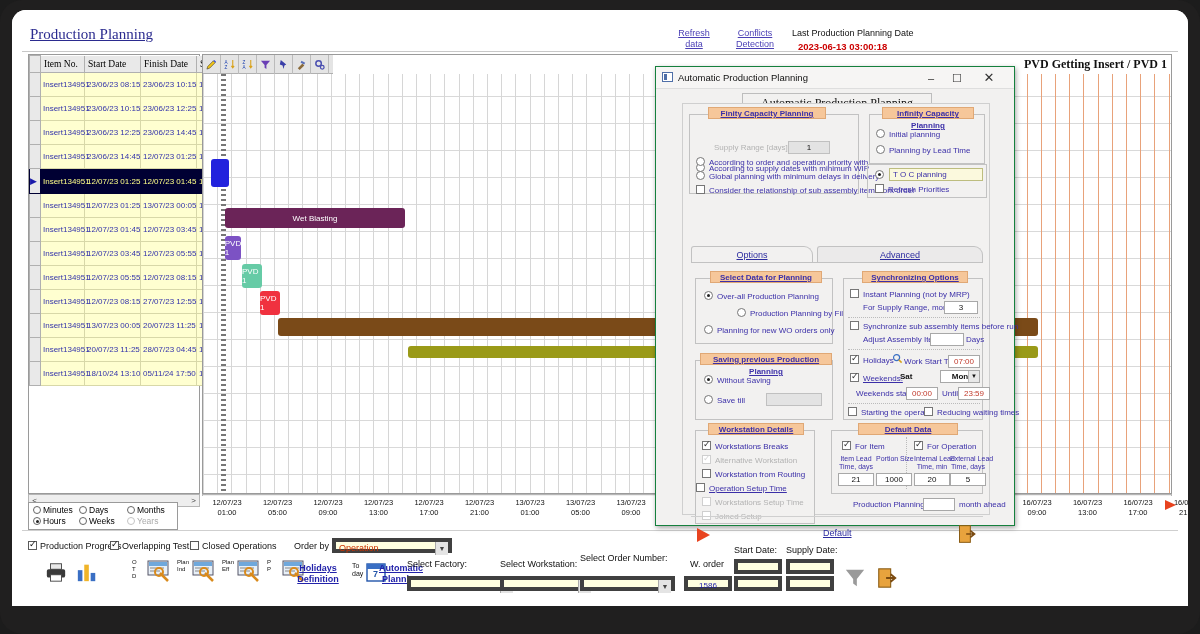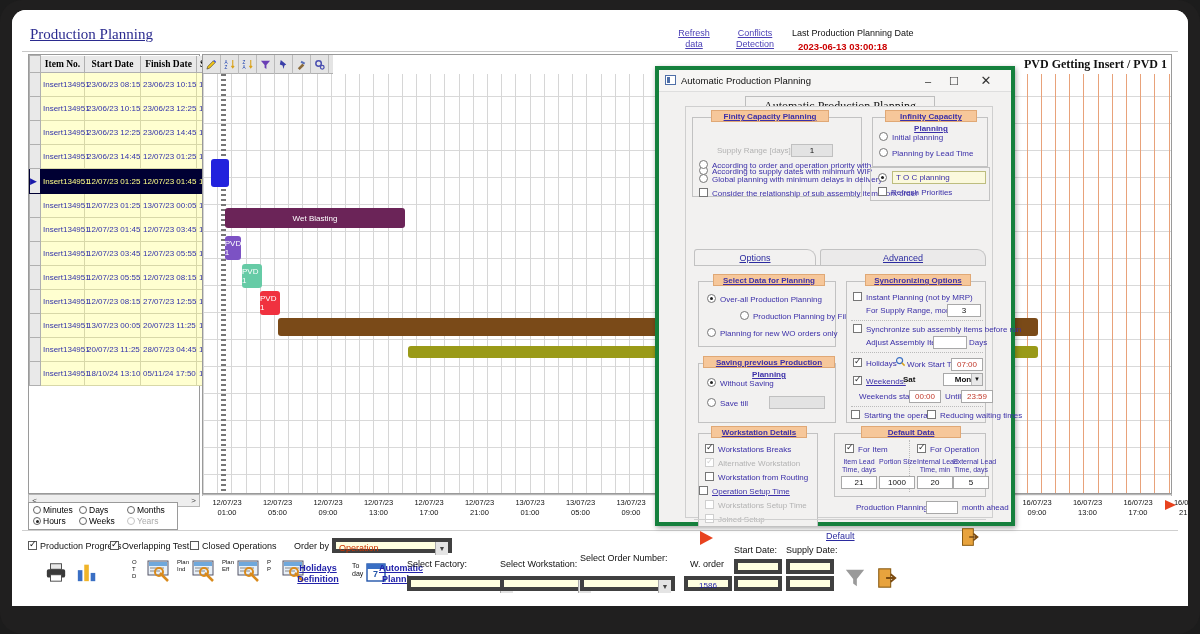--- a/index.html
+++ b/index.html
@@ -37,21 +37,21 @@
   #lastplan-label { position:absolute; left:780px; top:18px; font-size:9px; color:#111; }
   #lastplan-value { position:absolute; left:786px; top:31px; font-size:9.5px; color:#cc0000; font-weight:bold; }
   #hdr-rule { position:absolute; left:10px; top:41px; width:1156px; height:1px; background:#c8c8c8; }
 
   
   #grid-wrap { position:absolute; left:16px; top:44px; width:172px; height:440px;
      border:1px solid #9a9a9a; background:#fff; }
   table.grid { border-collapse:collapse; width:100%; table-layout:fixed; }
   table.grid th {
     background:#e9e9e9; border:1px solid #b0b0b0; border-top:none;
-    font-size:9.5px; font-weight:bold; height:17px; text-align:center; padding:0 3px;
+    font-size:9.5px; font-weight:normal; height:17px; text-align:left; padding:0 3px;
     font-family:"Liberation Serif", serif; color:#000;
   }
   table.grid td {
     background:#ffffd0; border:1px solid #d8d8a8; height:24px;
     font-size:8px; color:#3333aa; padding:0 2px; white-space:nowrap;
     font-family:"Liberation Sans", sans-serif;
   }
   table.grid td.sel-marker, table.grid th.sel-marker { background:#e9e9e9; border:1px solid #b0b0b0; width:11px; padding:0; }
   tr.selrow td { background:#000033 !important; color:#ffff88 !important; border-color:#000033 !important; }
   tr.selrow td.sel-marker { background:#e9e9e9 !important; }
@@ -105,21 +105,21 @@
   .cbx.on::after { content:"\2713"; position:absolute; left:0px; top:-3px; font-size:9px; color:#111; }
   .bt-label { position:absolute; font-size:9px; color:#111; white-space:nowrap; }
   .sel-box { position:absolute; background:#ffffe0; border:4px solid #404040; height:15px; }
   .sel-arrow { position:absolute; right:0; top:0; width:13px; height:13px; background:#e4e4e4;
      border-left:1px solid #aaa; font-size:7px; color:#444; text-align:center; line-height:13px; }
   .smallink { position:absolute; font-size:9px; color:#2222aa; text-decoration:underline;
      font-weight:bold; text-align:center; line-height:11px; cursor:pointer; }
 
   
   #dialog { position:absolute; left:643px; top:56px; width:360px; height:460px;
-     background:#f2f1f0; border:4px solid #15803d; box-shadow:1px 2px 5px rgba(0,0,0,.35); }
+     background:#f2f1f0; border:1px solid #15803d; box-shadow:1px 2px 5px rgba(0,0,0,.35); }
   #dlg-titlebar { position:absolute; left:0; top:0; width:100%; height:22px; background:#f6f5f4;
      border-bottom:1px solid #dedede; }
   #dlg-title { position:absolute; left:22px; top:5px; font-size:9.5px; color:#111; }
   #dlg-appicon { position:absolute; left:6px; top:5px; width:11px; height:10px;
      background:#fff; border:1px solid #4f6fa8; }
   #dlg-appicon::after { content:""; position:absolute; left:1px; top:1px; width:3px; height:6px; background:#4f6fa8; }
   .wbtn { position:absolute; top:2px; width:26px; height:18px; text-align:center;
      font-size:11px; color:#333; line-height:18px; cursor:pointer; }
   #dlg-min { right:70px; } #dlg-max { right:44px; } #dlg-close { right:12px; font-size:13px; }
   #dlg-banner { position:absolute; left:26px; top:26px; width:308px; height:20px; }

